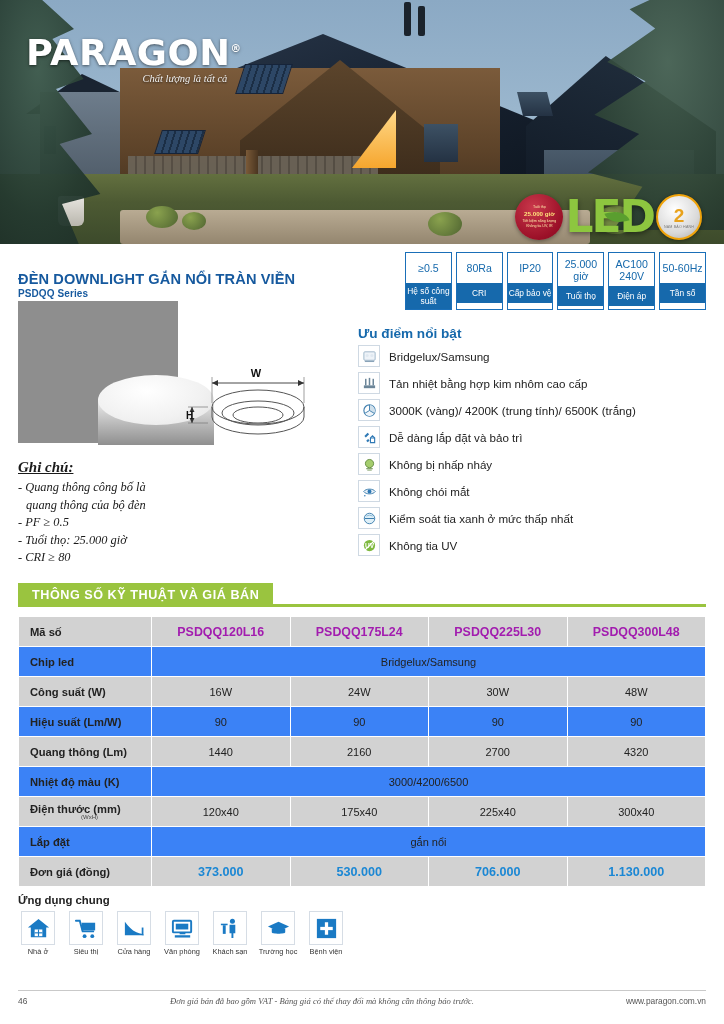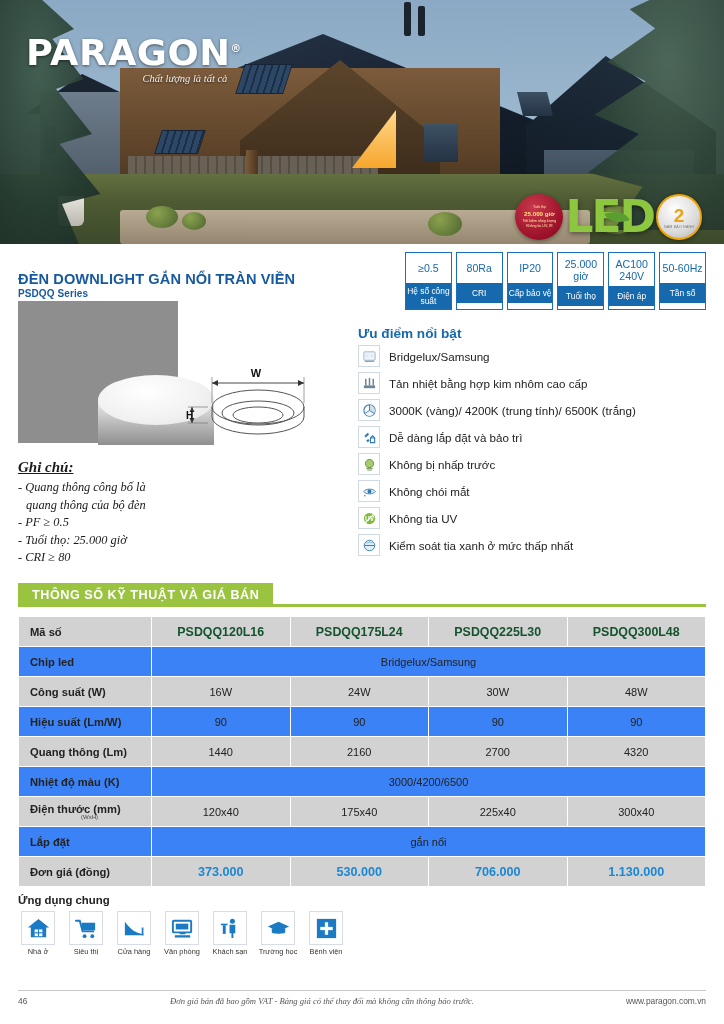--- a/index.html
+++ b/index.html
@@ -143,21 +143,21 @@
 
   
   table { width: 100%; border-collapse: collapse; margin-top: 9px; table-layout: fixed; }
   td { border: 1px solid #ffffff; text-align: center; font-size: 11px; color: #222;
        padding: 6px 2px; height: 30px; }
   td.lab { text-align: left; padding-left: 11px; font-weight: 700; font-size: 11.2px; }
   td.lab .wh { display: block; font-weight: 400; font-size: 6px; color: #444; text-align: center;
                margin-top: -1px; }
   tr.g td { background: #d2d2d2; }
   tr.w td { background: #3b82f6; }
-  td.code { color: #14532d; font-weight: 700; font-size: 12.4px; }
+  td.code { color: #a21caf; font-weight: 700; font-size: 12.4px; }
   td.price { color: #1b87d4; font-weight: 700; font-size: 12.6px; }
   col.c0 { width: 133px; }
 
   
   .apps-title { margin-top: 7px; font-weight: 700; font-size: 11.4px; color: #222; }
   .apps { display: flex; gap: 8px; margin-top: 5px; }
   .app { width: 40px; text-align: center; }
   .app .bx { width: 34px; height: 34px; margin: 0 auto; border: 1px solid #d6dde5; background: #fff;
              display: flex; align-items: center; justify-content: center; }
   .app .cap { font-size: 7.4px; color: #333; margin-top: 2px; white-space: nowrap; }
@@ -368,54 +368,54 @@
 
         <div class="feat">
           <span class="fic">
             <svg width="15" height="15" viewBox="0 0 16 16">
                 <circle cx="8" cy="7" r="4.4" fill="#8fc04a" opacity=".8"></circle>
                 <circle cx="8" cy="7" r="4.4" fill="none" stroke="#4c7a2a" stroke-width=".8"></circle>
                 <path d="M4.5 12.5 h7" stroke="#4c7a2a" stroke-width=".9"></path>
                 <path d="M5.6 14 h4.8" stroke="#4c7a2a" stroke-width=".7"></path>
               </svg>
           </span>
-          <span class="tx">Không bị nhấp trước</span>
+          <span class="tx">Không bị nhấp nháy</span>
         </div>
 
         <div class="feat">
           <span class="fic">
             <svg width="15" height="15" viewBox="0 0 16 16">
                 <path d="M1.8 8 C4 4.6 12 4.6 14.2 8 C12 11.4 4 11.4 1.8 8 Z" fill="#e8f0f7" stroke="#3f7fae" stroke-width="1"></path>
                 <circle cx="8" cy="8" r="2.1" fill="#2f79b5"></circle>
                 <circle cx="3" cy="12.6" r=".8" fill="#2f79b5"></circle>
               </svg>
           </span>
           <span class="tx">Không chói mắt</span>
         </div>
 
         <div class="feat">
           <span class="fic">
             <svg width="15" height="15" viewBox="0 0 16 16">
+                <circle cx="8" cy="8" r="5.6" fill="#dff0f8" stroke="#3f7fae" stroke-width="1"></circle>
+                <line x1="2.8" y1="8" x2="13.2" y2="8" stroke="#3f7fae" stroke-width="1.1"></line>
+                <path d="M4.6 5.4 q3.4 -2 6.8 0" fill="none" stroke="#6fa7cc" stroke-width=".8"></path>
+              </svg>
+          </span>
+          <span class="tx">Kiểm soát tia xanh ở mức thấp nhất</span>
+        </div>
+
+        <div class="feat">
+          <span class="fic">
+            <svg width="15" height="15" viewBox="0 0 16 16">
                 <circle cx="8" cy="8" r="6" fill="#7fb93f"></circle>
                 <text x="8" y="11" font-size="7" font-family="Liberation Sans, sans-serif" fill="#fff" text-anchor="middle" font-weight="bold">UV</text>
                 <line x1="3.2" y1="12.8" x2="12.8" y2="3.2" stroke="#fff" stroke-width="1.2"></line>
               </svg>
           </span>
           <span class="tx">Không tia UV</span>
-        </div>
-
-        <div class="feat">
-          <span class="fic">
-            <svg width="15" height="15" viewBox="0 0 16 16">
-                <circle cx="8" cy="8" r="5.6" fill="#dff0f8" stroke="#3f7fae" stroke-width="1"></circle>
-                <line x1="2.8" y1="8" x2="13.2" y2="8" stroke="#3f7fae" stroke-width="1.1"></line>
-                <path d="M4.6 5.4 q3.4 -2 6.8 0" fill="none" stroke="#6fa7cc" stroke-width=".8"></path>
-              </svg>
-          </span>
-          <span class="tx">Kiểm soát tia xanh ở mức thấp nhất</span>
         </div>
       </div>
     </div>
 
     <div class="sect">
       <div class="rule"></div>
       <div class="bar">THÔNG SỐ KỸ THUẬT VÀ GIÁ BÁN</div>
     </div>
 
     <table>

